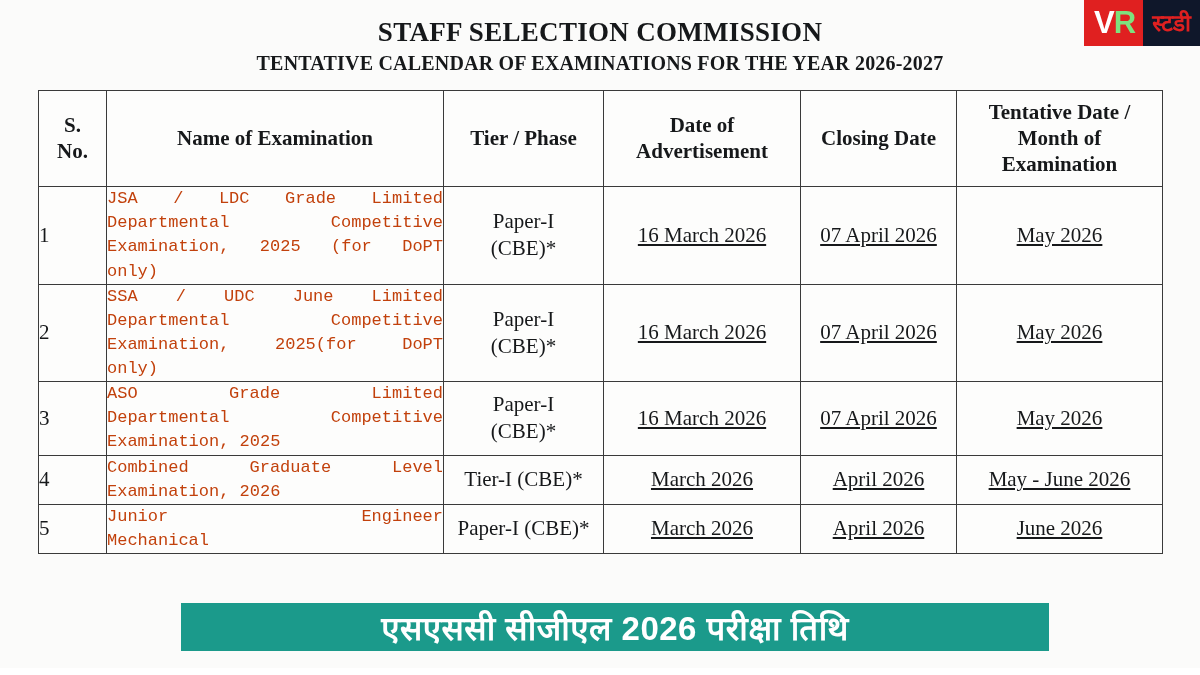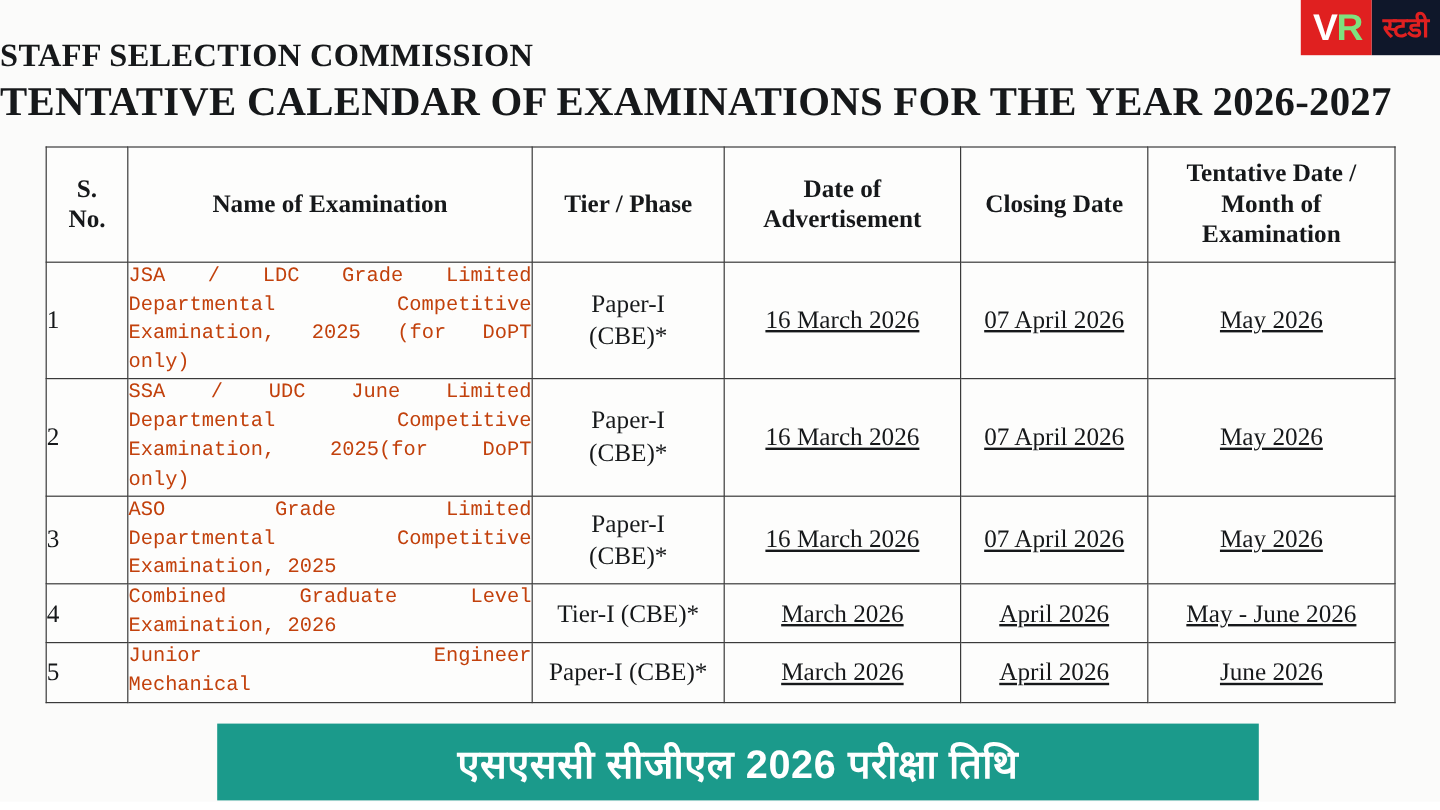--- a/index.html
+++ b/index.html
@@ -19,35 +19,35 @@
   #doc {
     position: absolute;
     left: 0; top: 0;
     width: 1200px;
     height: 675px;
     background: #fbfbfa;
   }
 
   
   .doc-header {
-    text-align: left;
-    padding-top: 30px;
+    text-align: center;
+    padding-top: 16px;
   }
   .doc-title-1 {
     font-family: "Liberation Serif", serif;
     font-weight: bold;
     font-size: 27px;
     letter-spacing: 0.3px;
     color: #16181a;
     line-height: 1.2;
   }
   .doc-title-2 {
     font-family: "Liberation Serif", serif;
     font-weight: bold;
-    font-size: 34px;
+    font-size: 20px;
     letter-spacing: 0.2px;
     color: #16181a;
     line-height: 1.25;
     margin-top: 3px;
   }
 
   
   .table-wrap {
     margin: 14px 38px 0 38px;
     position: relative;
@@ -154,21 +154,21 @@
     padding: 0 9px;
     font-family: "Liberation Sans", sans-serif;
   }
 
   
   .hindi-banner {
     position: absolute;
     left: 181px;
     top: 603px;
     width: 868px;
-    height: 64px;
+    height: 48px;
     background: #1b9a8b;
     display: flex;
     align-items: center;
     justify-content: center;
   }
   .hindi-banner span {
     font-family: "Liberation Sans", sans-serif;
     font-weight: bold;
     font-size: 33px;
     color: #ffffff;

